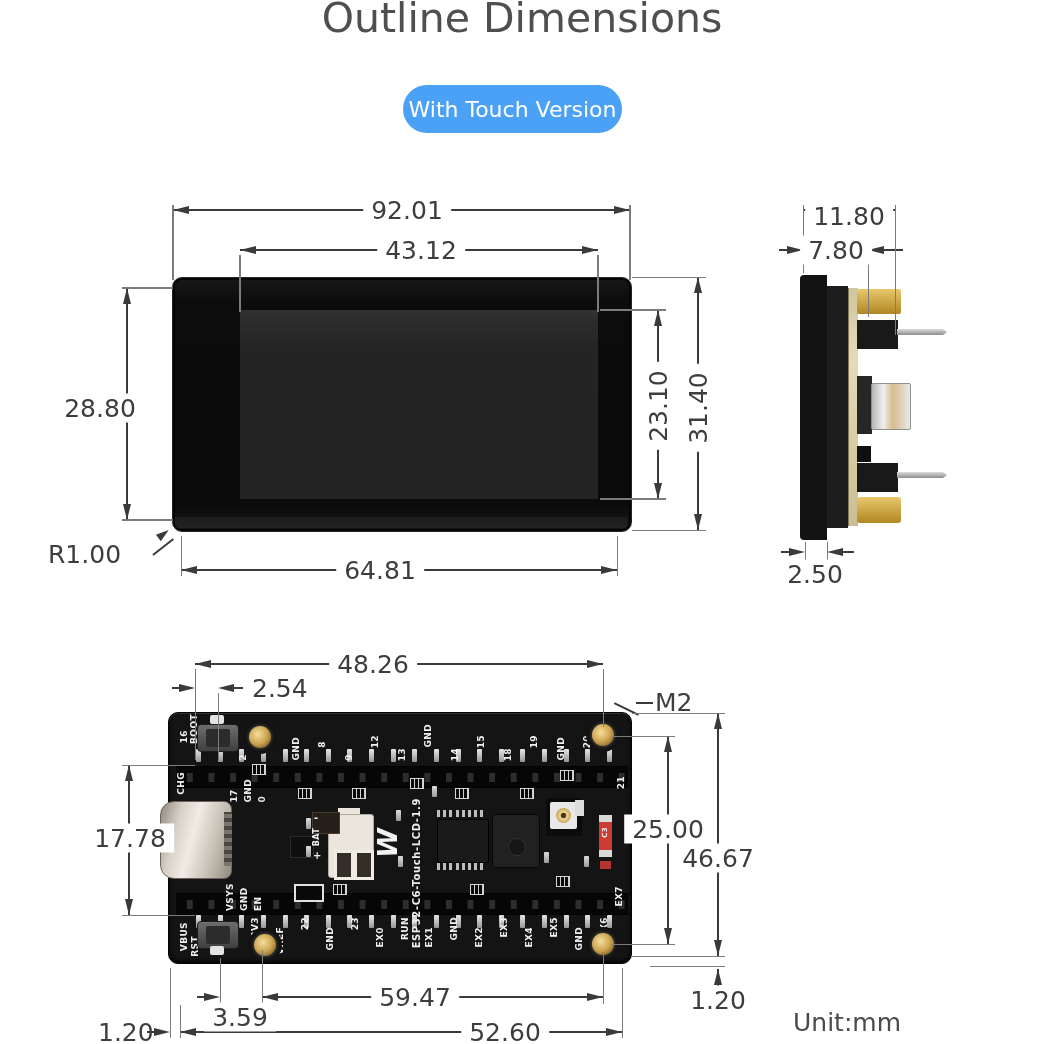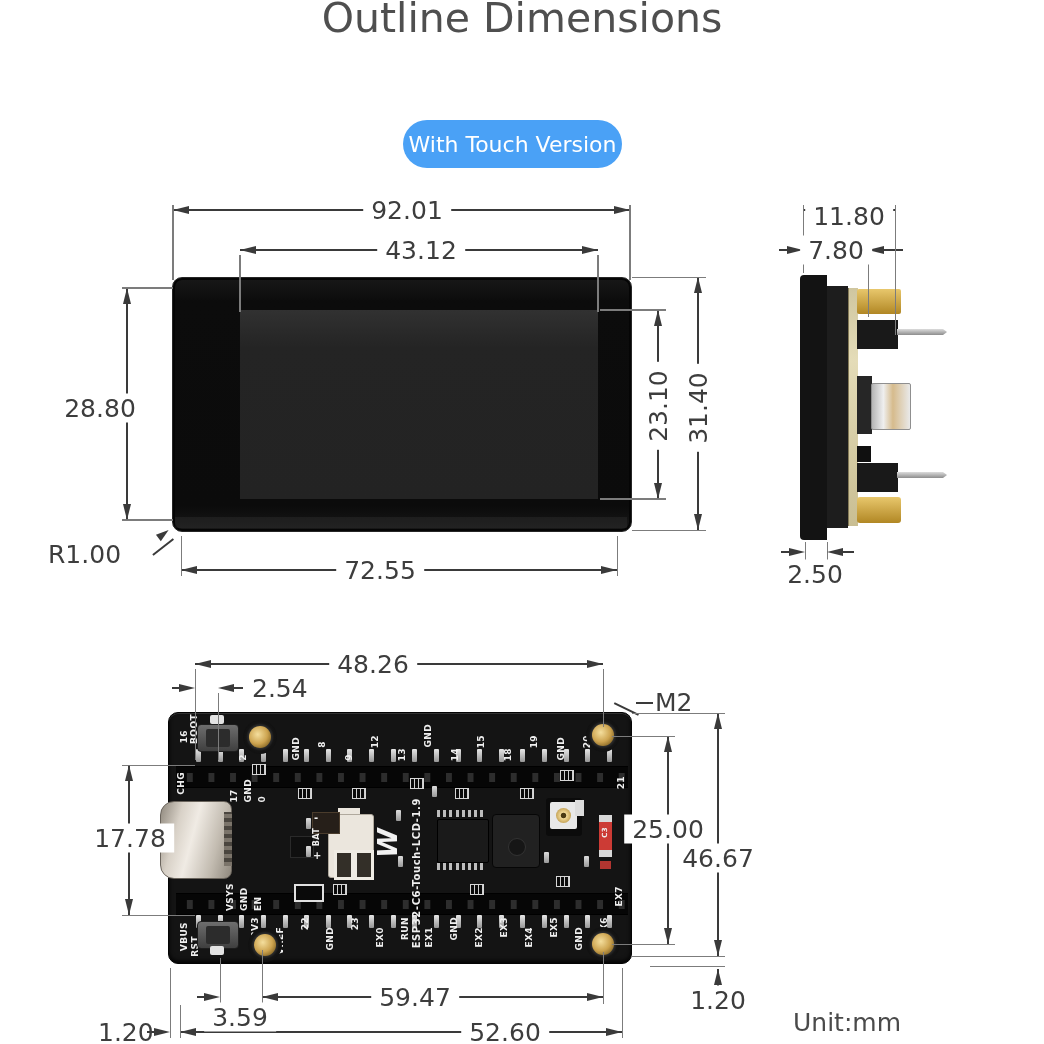--- a/index.html
+++ b/index.html
@@ -64,21 +64,21 @@
   .badge{position:absolute;left:403px;top:85px;width:219px;height:48px;border-radius:24px;z-index:2;
          display:flex;align-items:center;justify-content:center;color:#fff;font-size:22px;}
   .unit{position:absolute;left:793px;top:1008px;font-size:25px;color:#4a4a4a;z-index:2;}
 </style>
 </head>
 <body>
 
 <div id="canvas">
 
   <div class="title">Outline Dimensions</div>
-  <div class="badge" style="background:#4aa1f6;margin-top:35px;">
+  <div class="badge" style="background:#4aa1f6;">
     <span>With Touch Version</span>
   </div>
 
   <div class="case"></div>
   <div class="screen"></div>
   <div class="caseband"></div>
 
   <div class="xlv" style="left:172px;top:205px;height:75px"></div>
   <div class="xlv" style="left:629px;top:205px;height:75px"></div>
   <div class="dl" style="left:173px;top:209px;width:457px"></div>
@@ -112,21 +112,21 @@
   <div class="dlv" style="left:697px;top:277px;height:253px"></div>
   <div class="ar u" style="left:693.5px;top:277px"></div>
   <div class="ar d" style="left:693.5px;top:514px"></div>
   <div class="dt rot" style="left:698px;top:408px">31.40</div>
 
   <div class="xlv" style="left:180.5px;top:536px;height:40px"></div>
   <div class="xlv" style="left:616.5px;top:536px;height:40px"></div>
   <div class="dl" style="left:181px;top:569px;width:436px"></div>
   <div class="ar l" style="left:181px;top:565.5px"></div>
   <div class="ar r" style="left:601px;top:565.5px"></div>
-  <div class="dt" style="left:380px;top:570px">72.55</div>
+  <div class="dt" style="left:380px;top:570px">64.81</div>
 
   <div class="rt" style="left:48px;top:540px">R1.00</div>
   <div class="xl" style="left:150px;top:546px;width:26px;background:#3a3a3a;transform:rotate(-38deg)"></div>
   <div class="ar r" style="left:157px;top:530px;transform:rotate(-38deg);border-width:4px 0 4px 13px"></div>
 
   <div class="abs sv" style="left:800px;top:275px;width:27px;height:265px;background:#131313;border-radius:4px 0 0 4px"></div>
   <div class="abs sv" style="left:827px;top:286px;width:21px;height:242px;background:#1d1d1d"></div>
   <div class="abs sv" style="left:848px;top:288px;width:9px;height:238px;background:linear-gradient(180deg,#cfc6a0,#e4dcb8 30%,#c9be93);border-left:1px solid #857b58"></div>
   <div class="abs sv" style="left:857px;top:289px;width:44px;height:25px;border-radius:2px;background:linear-gradient(180deg,#e8c76c,#b18724)"></div>
   <div class="abs sv" style="left:857px;top:320px;width:41px;height:29px;background:#191919"></div>

